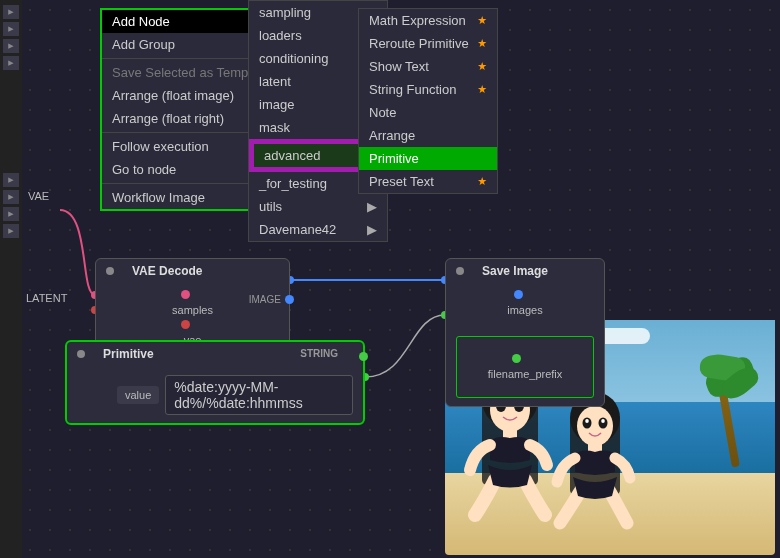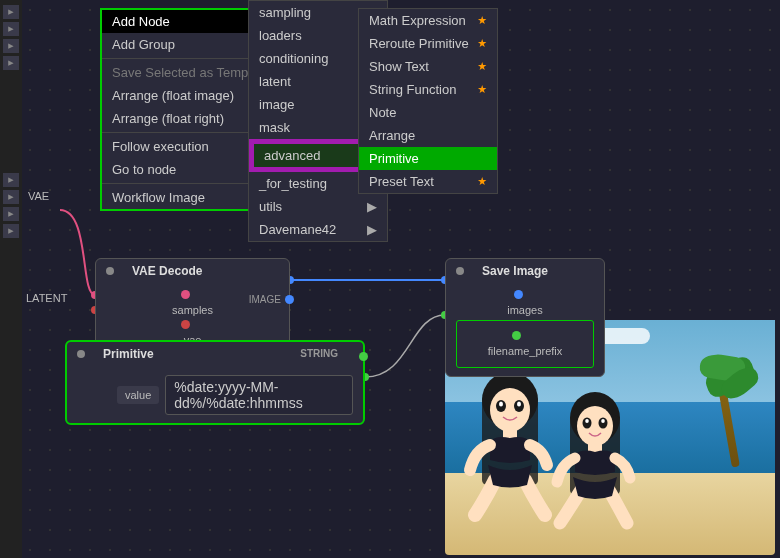--- a/index.html
+++ b/index.html
@@ -330,21 +330,21 @@
 <div class="node" style="position:absolute; top:258px; left:445px; width:157px; z-index:6;">
   <div class="node-header">
     <div class="node-dot" style="background:#888;"></div>
     <span>Save Image</span>
   </div>
   <div class="node-body">
     <div class="node-port-row">
       <div class="port-dot" style="background:#4488ff; margin-left:-14px;"></div>
       <span class="port-label">images</span>
     </div>
-    <div class="node-port-row" style="border:1.5px solid #00cc00; padding:10px 4px; margin-top:2px; border-radius:3px;">
+    <div class="node-port-row" style="border:1.5px solid #00cc00; padding:17px 4px; margin-top:18px; border-radius:3px;">
       <div class="port-dot" style="background:#44cc44; margin-left:-18px;"></div>
       <span class="port-label">filename_prefix</span>
     </div>
   </div>
 </div>
 
 <div style="position:absolute; top:320px; left:445px; width:330px; height:235px; overflow:hidden; border-radius:0 0 4px 4px; z-index:5;">
   <div class="anime-scene">
 
     <div class="sky"></div>

